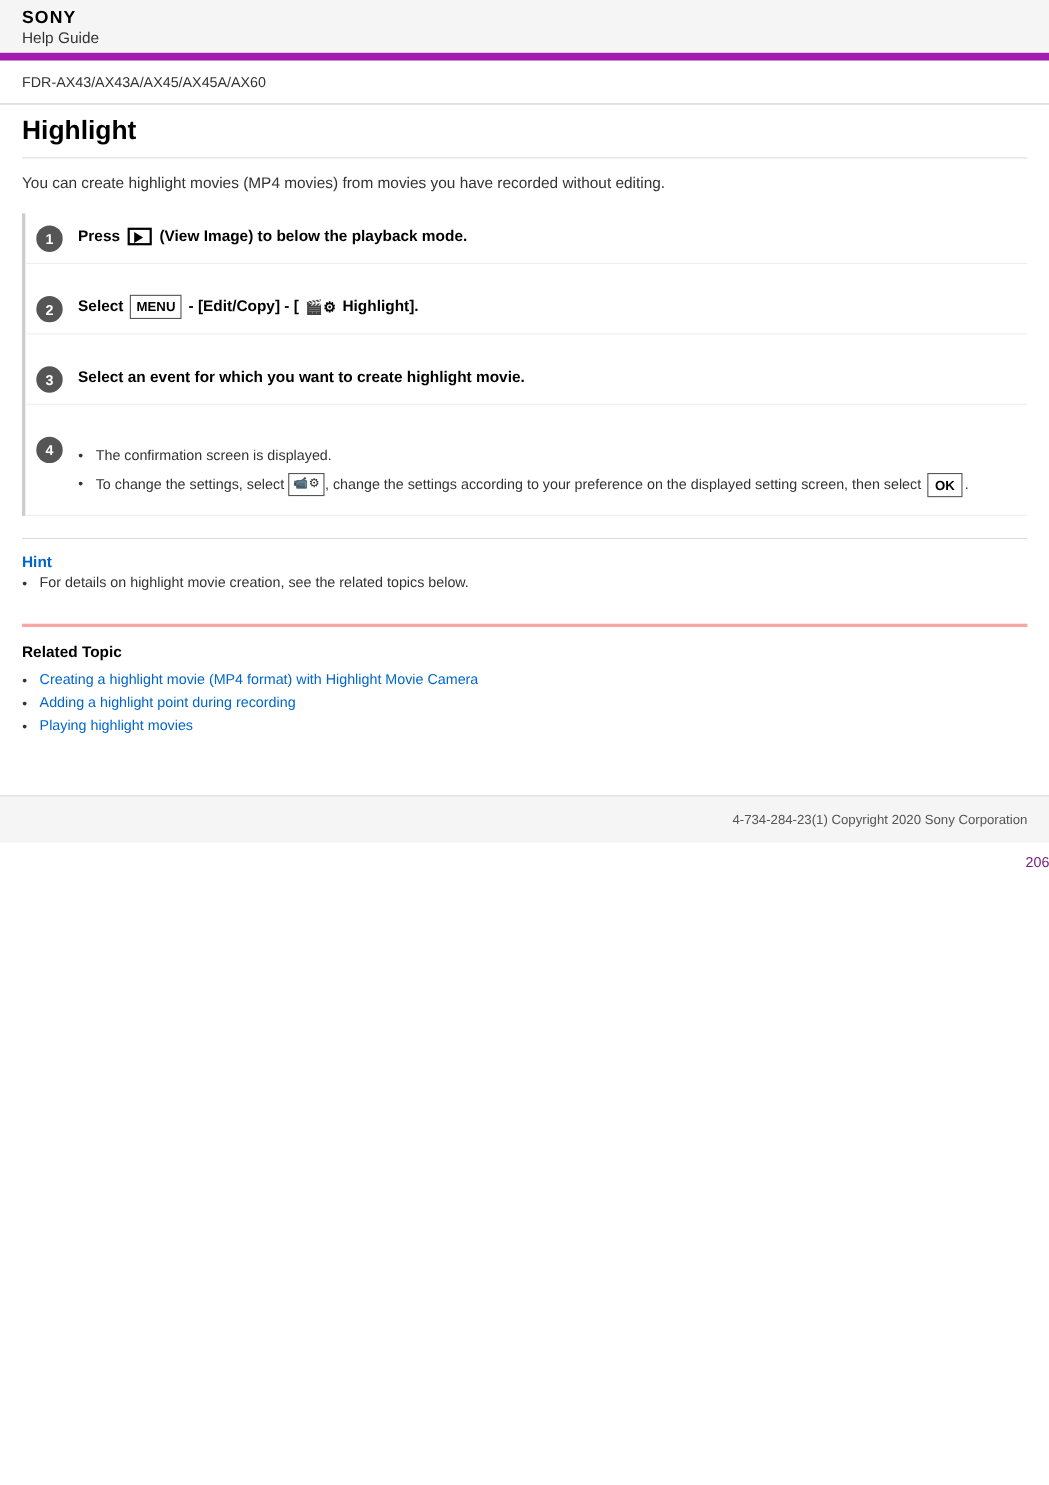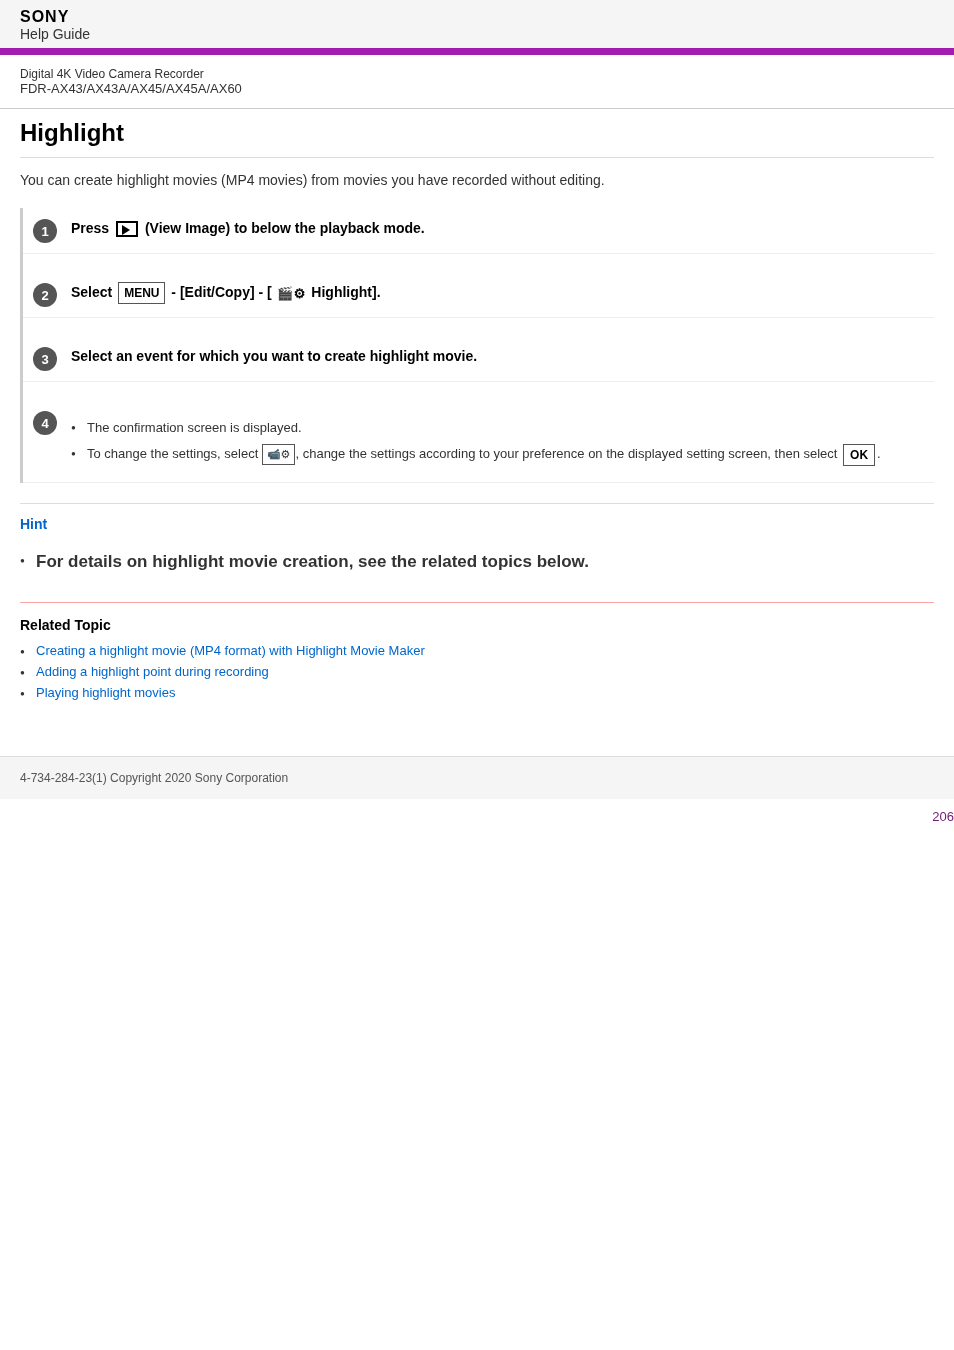--- a/index.html
+++ b/index.html
@@ -188,50 +188,49 @@
     #hint-section {
       margin-top: 20px;
       border-top: 1px solid #ddd;
       padding-top: 12px;
     }
 
     #hint-section .hint-title {
       font-size: 14px;
       color: #0066cc;
       font-weight: bold;
-      margin-bottom: 20px;
+      margin-bottom: 4px;
     }
 
     #hint-section ul {
       list-style: none;
       padding: 0;
     }
 
     #hint-section ul li {
       padding-left: 16px;
       position: relative;
-      font-size: 17px;
+      font-size: 13px;
       color: #333;
       margin-bottom: 5px;
-      font-weight: bold;
     }
 
     #hint-section ul li::before {
       content: "●";
       position: absolute;
       left: 0;
       font-size: 8px;
       top: 4px;
       color: #333;
     }
 
     
     #related-topic {
       margin-top: 30px;
-      border-top: 1px solid #fca5a5;
+      border-top: 3px solid #fca5a5;
       padding-top: 14px;
     }
 
     #related-topic .related-title {
       font-size: 14px;
       font-weight: bold;
       color: #000;
       margin-bottom: 10px;
     }
 
@@ -260,21 +259,21 @@
       color: #0066cc;
       text-decoration: none;
     }
 
     
     #footer {
       margin-top: 30px;
       padding: 14px 20px;
       background: #f5f5f5;
       border-top: 1px solid #ddd;
-      text-align: left;
+      text-align: right;
       font-size: 12px;
       color: #555;
     }
 
     
     #page-number {
       text-align: right;
       font-size: 13px;
       color: #701a75;
       margin-top: 10px;
@@ -282,21 +281,20 @@
   </style>
 </head>
 <body>
 
 <div id="header">
   <div class="sony-logo">SONY</div>
   <div class="help-guide">Help Guide</div>
 </div>
 
 <div id="breadcrumb">
-  <div class="device-name">Digital 4K Video Camera Recorder</div>
   <div class="model-name">FDR-AX43/AX43A/AX45/AX45A/AX60</div>
 </div>
 
 <div id="main">
 
   <h1 class="page-title">Highlight</h1>
 
   <p class="intro-text">You can create highlight movies (MP4 movies) from movies you have recorded without editing.</p>
 
   <div class="steps-container">
@@ -349,21 +347,21 @@
     <div class="hint-title">Hint</div>
     <ul>
       <li>For details on highlight movie creation, see the related topics below.</li>
     </ul>
   </div>
 
   <div id="related-topic">
     <div class="related-title">Related Topic</div>
     <ul>
       <li>
-        <a href="#">Creating a highlight movie (MP4 format) with Highlight Movie Maker</a>
+        <a href="#">Creating a highlight movie (MP4 format) with Highlight Movie Camera</a>
       </li>
       <li>
         <a href="#">Adding a highlight point during recording</a>
       </li>
       <li>
         <a href="#">Playing highlight movies</a>
       </li>
     </ul>
   </div>
 

